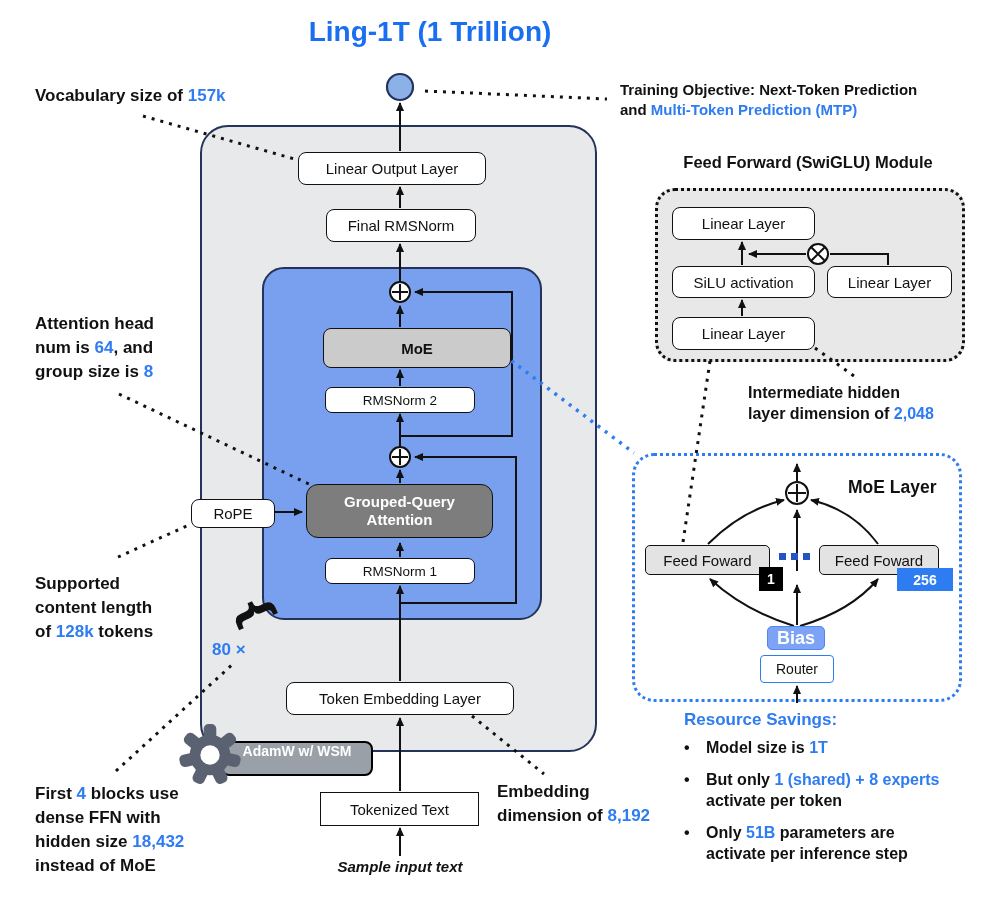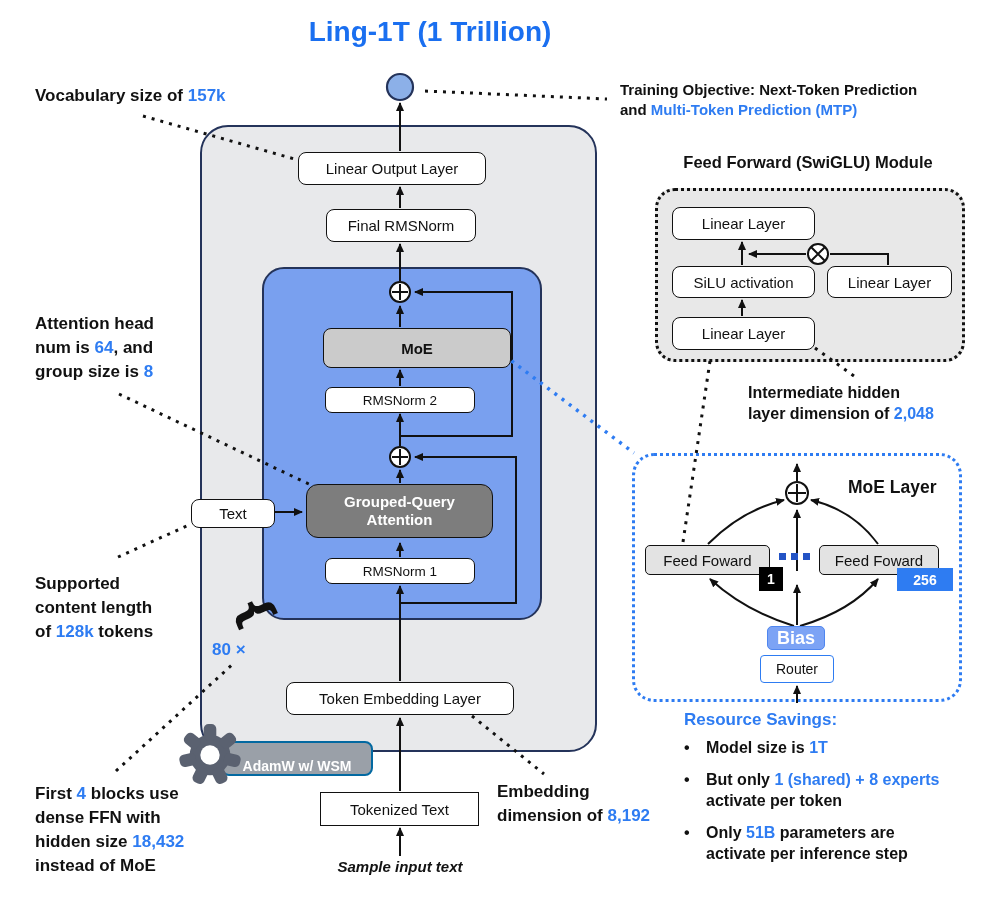--- a/index.html
+++ b/index.html
@@ -34,22 +34,22 @@
          color:#1a6ff0;z-index:3;}
   .ann{font-weight:bold;font-size:17px;line-height:24px;z-index:3;}
   .blue{color:#2e7cf2;}
   .heading{font-weight:bold;z-index:3;}
   .bullets{z-index:3;font-weight:bold;font-size:16px;line-height:21px;}
   .bullet-row{display:flex;margin-bottom:11px;}
   .bullet-dot{width:22px;flex:0 0 22px;}
   .brace{z-index:3;font-size:46px;font-weight:bold;transform:rotate(66deg);color:#111;
          font-family:"DejaVu Sans",sans-serif;}
   .optimizer{left:221px;top:741px;width:148px;height:31px;background:#9aa0a8;
-             border:2px solid #0369a1;border-radius:8px;color:#fff;font-weight:bold;
-             font-size:14px;display:flex;align-items:flex-end;justify-content:center;z-index:5;}
+             border:2px solid #000000;border-radius:8px;color:#fff;font-weight:bold;
+             font-size:14px;display:flex;align-items:flex-start;justify-content:center;z-index:5;}
   .gear{left:179px;top:724px;z-index:6;}
   .sample{font-style:italic;font-weight:bold;font-size:15px;text-align:center;z-index:3;}
 </style>
 </head>
 <body>
 
 <div class="canvas">
 
   <div class="abs panel-outer"></div>
   <div class="abs panel-blue"></div>
@@ -133,21 +133,21 @@
   <div class="abs node gray" style="left:307px;top:328px;width:186px;height:38px;margin-left:16px;">
     <span>MoE</span>
     </div>
   <div class="abs node sm" style="left:325px;top:387px;width:148px;height:24px;">
     <span>RMSNorm 2</span>
     </div>
   <div class="abs node dark" style="left:306px;top:484px;width:187px;height:54px;padding:0 10px;box-sizing:border-box;">
     <span>Grouped-Query Attention</span>
     </div>
   <div class="abs node" style="left:191px;top:499px;width:82px;height:27px;">
-    <span>Text</span>
+    <span>RoPE</span>
     </div>
   <div class="abs node sm" style="left:325px;top:558px;width:148px;height:24px;">
     <span>RMSNorm 1</span>
     </div>
   <div class="abs node" style="left:286px;top:682px;width:226px;height:31px;">
     <span>Token Embedding Layer</span>
     </div>
   <div class="abs node square" style="left:320px;top:792px;width:157px;height:32px;">
     <span>Tokenized Text</span>
     </div>

